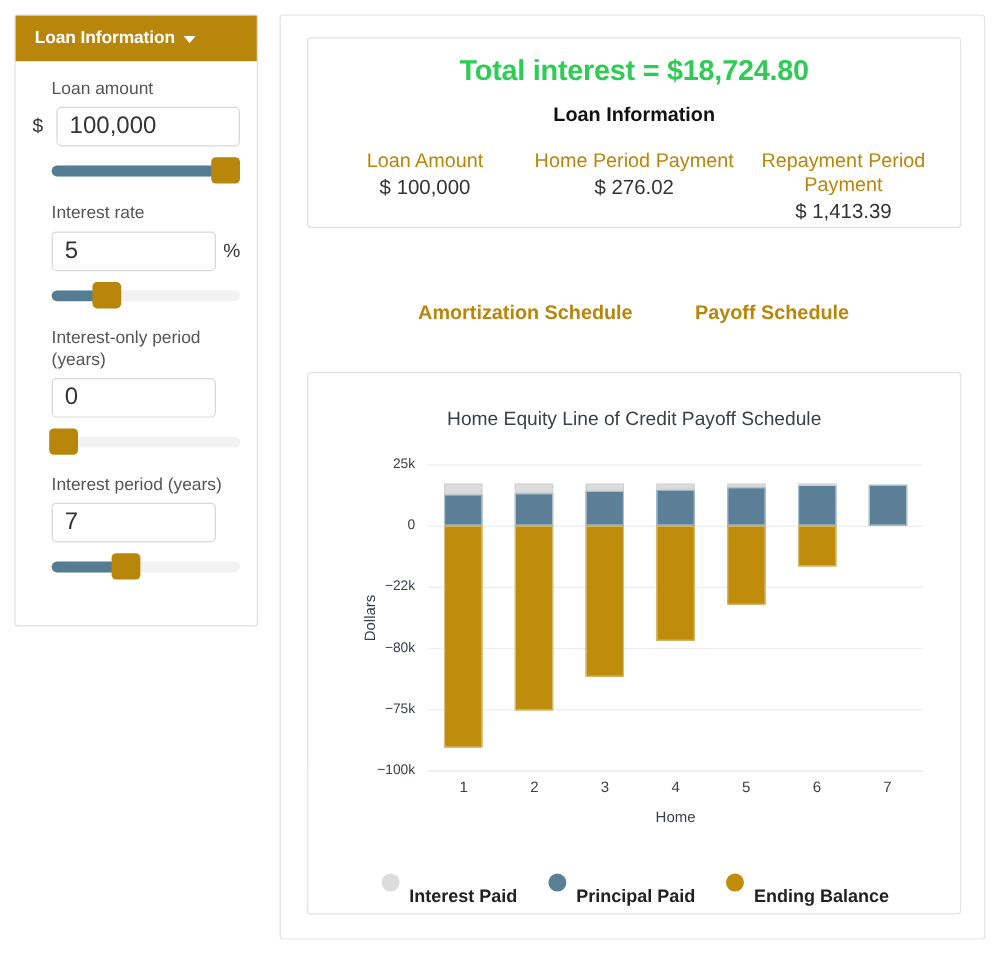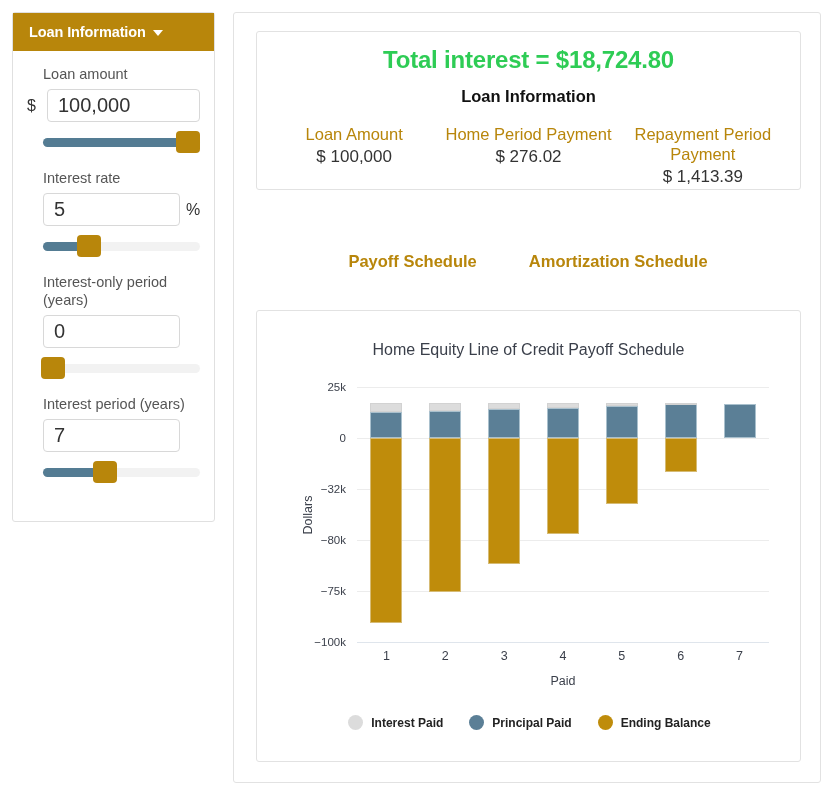--- a/index.html
+++ b/index.html
@@ -228,21 +228,21 @@
     left: 0; top: 404px;
     width: 545px;
     display: flex;
     justify-content: center;
     align-items: center;
     gap: 26px;
   }
   .legend-item { display: flex; align-items: center; gap: 8px; }
   .legend-dot { width: 15px; height: 15px; border-radius: 50%; }
   .legend-label {
-    font-size: 12px; font-weight: bold; color: #222222;
+    font-size: 15px; font-weight: bold; color: #222222; margin-top: 24px;
   }
 </style>
 </head>
 <body>
 
 <div class="page">
 
   <div class="sidebar">
     <div class="sidebar-header">
       <span>Loan Information</span>
@@ -320,38 +320,38 @@
           <div class="stat-value">$ 276.02</div>
         </div>
         <div class="stat">
           <div class="stat-label">Repayment Period Payment</div>
           <div class="stat-value">$ 1,413.39</div>
         </div>
       </div>
     </div>
 
     <div class="tabs-row">
+      <a class="tab-link" href="#">Amortization Schedule</a>
       <a class="tab-link" href="#">Payoff Schedule</a>
-      <a class="tab-link" href="#">Amortization Schedule</a>
     </div>
 
     <div class="chart-card">
       <div class="chart-title">Home Equity Line of Credit Payoff Schedule</div>
 
       <div class="plot-area" id="plot">
         <div class="yaxis-title">Dollars</div>
-        <div class="xaxis-title">Paid</div>
+        <div class="xaxis-title">Home</div>
       <div class="gridline" style="top: 0px;">
             <span class="ytick" style="top: 0px;">25k</span>
           </div>
           <div class="gridline" style="top: 51px;">
             <span class="ytick" style="top: 0px;">0</span>
           </div>
           <div class="gridline" style="top: 102px;">
-            <span class="ytick" style="top: 0px;">−32k</span>
+            <span class="ytick" style="top: 0px;">−22k</span>
           </div>
           <div class="gridline" style="top: 153px;">
             <span class="ytick" style="top: 0px;">−80k</span>
           </div>
           <div class="gridline" style="top: 204px;">
             <span class="ytick" style="top: 0px;">−75k</span>
           </div>
           <div class="gridline axis-bottom" style="top: 255px;">
             <span class="ytick" style="top: 0px;">−100k</span>
           </div>

